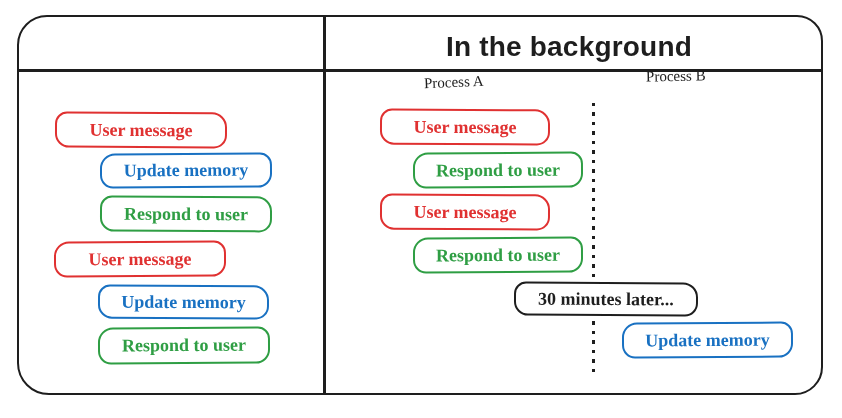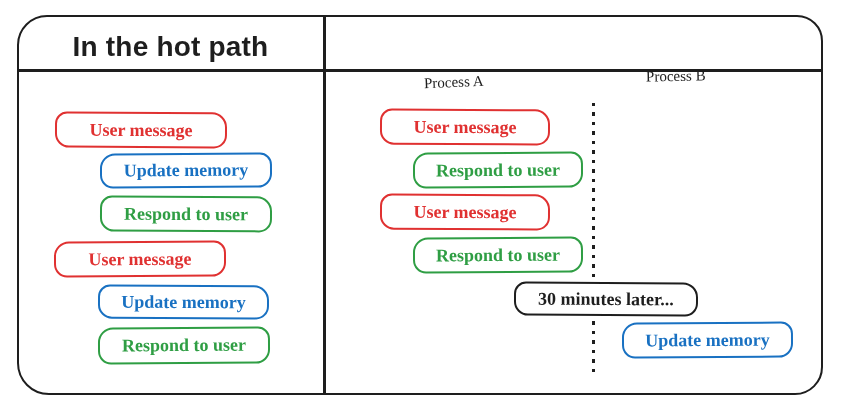--- a/index.html
+++ b/index.html
@@ -115,21 +115,21 @@
 </style>
 </head>
 <body>
 
 <div class="stage">
 
   <div class="frame"></div>
   <div class="divider-vertical"></div>
   <div class="divider-horizontal"></div>
 
-  <div class="panel-title left">In the hot path</div>
+  <div class="panel-title right">In the background</div>
 
   <div class="process-label a">Process A</div>
   <div class="process-label b">Process B</div>
 
   <div class="dotted-line"></div>
 
   <div class="node n-l1" style="border-color: rgb(224, 49, 49); color: rgb(224, 49, 49);">User message</div>
   <div class="node n-l2" style="border-color: rgb(25, 113, 194); color: rgb(25, 113, 194);">Update memory</div>
   <div class="node n-l3" style="border-color: rgb(47, 158, 68); color: rgb(47, 158, 68);">Respond to user</div>
   <div class="node n-l4" style="border-color: rgb(224, 49, 49); color: rgb(224, 49, 49);">User message</div>

